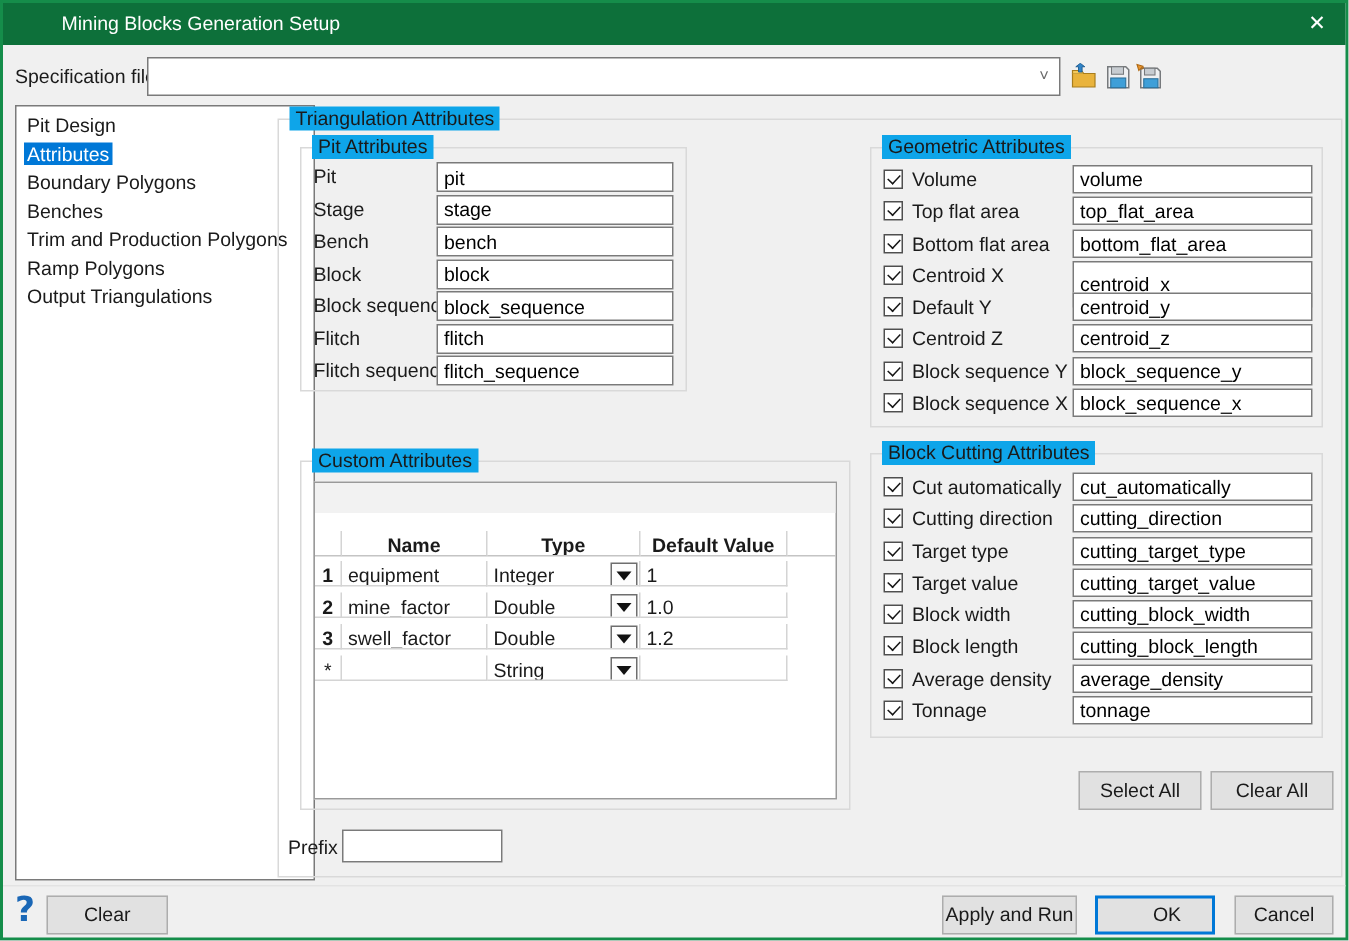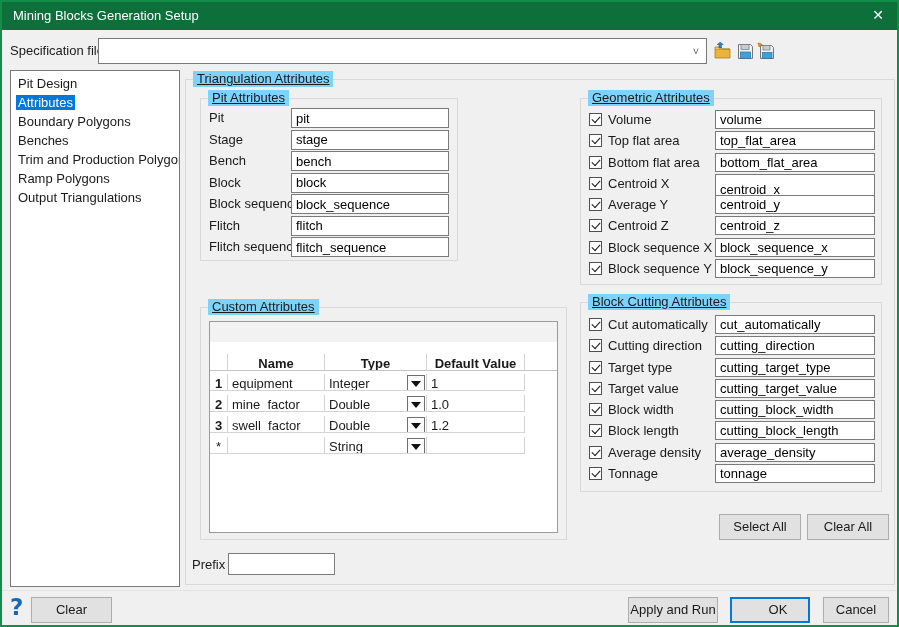--- a/index.html
+++ b/index.html
@@ -5,52 +5,52 @@
   * { margin:0; padding:0; box-sizing:border-box; }
   html,body { background:#cfcfcf; font-family:"Liberation Sans","DejaVu Sans",sans-serif; }
   .window {
     position:relative; width:899px; height:627px; background:#f0f0f0;
     color:#1a1a1a; font-size:13px; overflow:hidden;
     border:2px solid var(--win-border,#158d4a);
   }
   
   .titlebar {
     position:absolute; left:-2px; top:-2px; width:899px; height:30px;
-    background:var(--titlebar,#0d703a); display:flex; align-items:center;
+    background:var(--titlebar,#0d703a); display:flex; align-items:center;padding-left:28px;
   }
   .titlebar .title { color:#fff; padding-left:13px; font-size:13px; }
   .titlebar .close {
     margin-left:auto; width:42px; height:30px; display:flex; align-items:center;
     justify-content:center; color:#fff; font-size:14px; cursor:pointer;
   }
   
   .spec-label { position:absolute; left:8px; top:36px; height:26px; line-height:26px; }
   .combo {
     position:absolute; left:96px; top:36px; width:609px; height:26px;
     background:#fff; border:1px solid #7a7a7a; display:flex; align-items:center;
   }
   .combo input {
     flex:1; border:none; outline:none; height:100%; padding:0 5px; font:inherit; background:transparent;
   }
   .combo .chev { width:20px; text-align:center; color:#6a6a6a; font-size:11px; }
   .tool-icon { position:absolute; top:40px; width:19px; height:19px; cursor:pointer; }
   .tool-icon svg { width:19px; height:19px; display:block; }
   
   .sidebar {
-    position:absolute; left:8px; top:68px; width:170px; height:517px;
+    position:absolute; left:8px; top:68px; width:200px; height:517px;
     background:#fff; border:1px solid #7a7a7a; padding-top:3px; overflow:hidden;
   }
   .side-item { height:19px; line-height:19px; padding-left:5px; white-space:nowrap; cursor:default; }
   .side-item span { padding:0 2px; }
   .side-item.sel span { background:var(--selection,#0078d7); color:#fff; }
   
   .group { position:absolute; border:1px solid #d9d9d9; }
   .gtitle {
-    position:absolute; top:-9px; left:7px; background:#7dd3fc; padding:0 4px;
-    white-space:nowrap; line-height:16px;text-decoration:underline;
+    position:absolute; top:-9px; left:7px; background:#0ea5e9; padding:0 4px;
+    white-space:nowrap; line-height:16px;
   }
   
   .frow { position:relative; height:21.5px; }
   .frow .flabel { position:absolute; left:8px; top:2px; white-space:nowrap; }
   .tbox {
     position:absolute; background:#fff; border:1px solid #7a7a7a; height:20px;
     font:inherit; padding:0 4px; outline:none;
   }
   
   .crow { position:relative; height:21.3px; }
@@ -206,37 +206,37 @@
           <span class="clabel">Bottom flat area</span>
           <input class="tbox" value="bottom_flat_area" style="left: 134px; top: 0px; width: 160px; height: 19px;">
         </div>
         <div class="crow">
           <span class="cb checked"></span>
           <span class="clabel">Centroid X</span>
           <input class="tbox" value="centroid_x" style="left: 134px; top: 0px; width: 160px; height: 31px;">
         </div>
         <div class="crow">
           <span class="cb checked"></span>
-          <span class="clabel">Average Y</span>
+          <span class="clabel">Default Y</span>
           <input class="tbox" value="centroid_y" style="left: 134px; top: 0px; width: 160px; height: 19px;">
         </div>
         <div class="crow">
           <span class="cb checked"></span>
           <span class="clabel">Centroid Z</span>
           <input class="tbox" value="centroid_z" style="left: 134px; top: 0px; width: 160px; height: 19px;">
         </div>
         <div class="crow">
           <span class="cb checked"></span>
+          <span class="clabel">Block sequence Y</span>
+          <input class="tbox" value="block_sequence_y" style="left: 134px; top: 0px; width: 160px; height: 19px;">
+        </div>
+        <div class="crow">
+          <span class="cb checked"></span>
           <span class="clabel">Block sequence X</span>
           <input class="tbox" value="block_sequence_x" style="left: 134px; top: 0px; width: 160px; height: 19px;">
-        </div>
-        <div class="crow">
-          <span class="cb checked"></span>
-          <span class="clabel">Block sequence Y</span>
-          <input class="tbox" value="block_sequence_y" style="left: 134px; top: 0px; width: 160px; height: 19px;">
         </div>
       </div>
   </div>
 
   <div class="group" style="left:198px; top:305px; width:367px; height:233px;">
     <span class="gtitle">Custom Attributes</span>
     <div class="ctable" id="custom-table">
         <div class="trow head">
           <div class="tcell c-num"></div>
           <div class="tcell c-name">Name</div>

